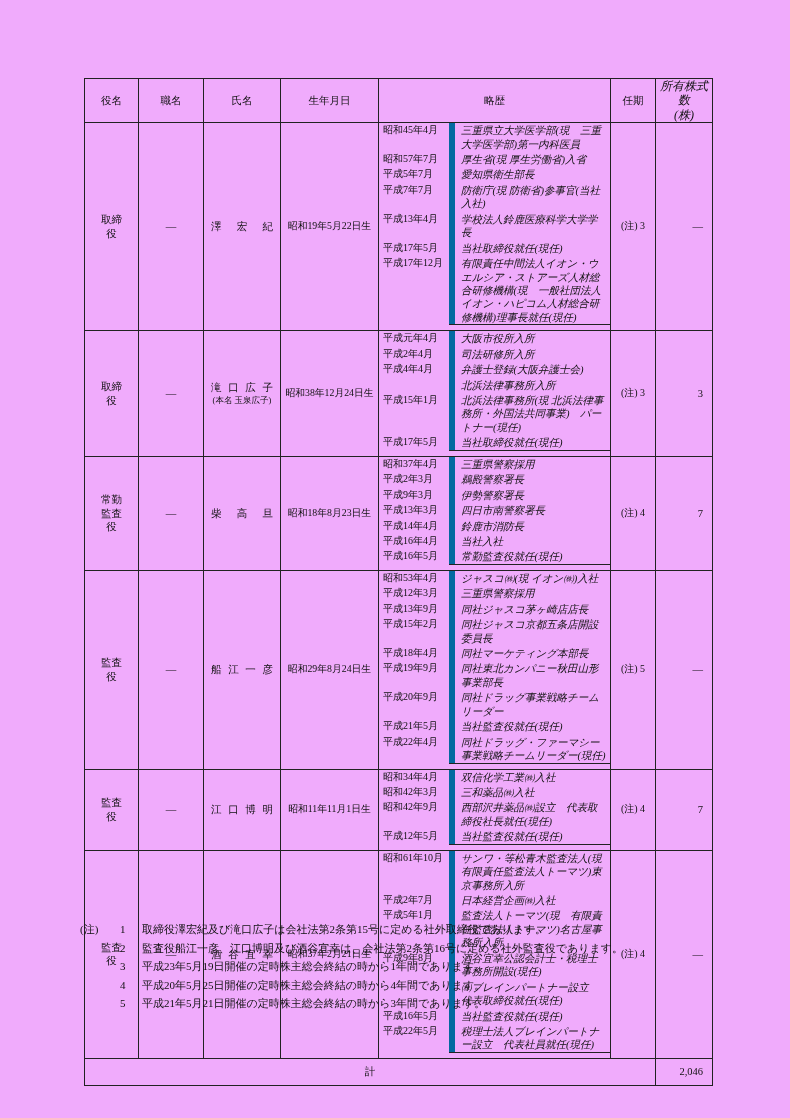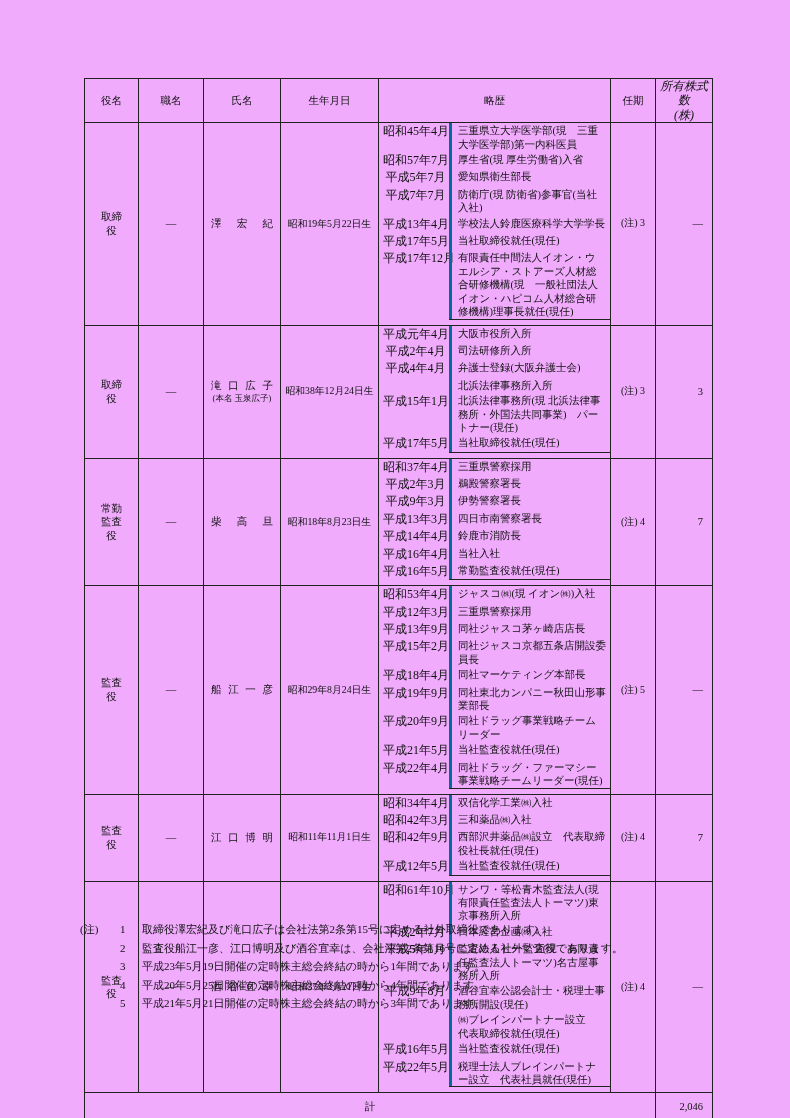--- a/index.html
+++ b/index.html
@@ -14,22 +14,22 @@
   td.c{text-align:center;vertical-align:middle;padding:12px;}
   td.term{text-align:center;vertical-align:middle;padding:2px 1px;font-size:10px;white-space:nowrap;margin-top:23px;}
   td.shares{text-align:right;vertical-align:middle;padding:2px 9px 2px 2px;font-size:10.5px;}
   .name-cell{vertical-align:middle;padding:2px 0;}
   .name-main{text-align:justify;text-align-last:justify;padding:0 7px;white-space:nowrap;}
   .name-note{font-size:8.5px;text-align:center;margin-top:1px;white-space:nowrap;}
   td.birth{text-align:center;vertical-align:middle;font-size:9.8px;white-space:nowrap;padding:2px 0;}
   .career-cell{vertical-align:top;padding:0 0 5px 0;}
   .career{position:relative;display:grid;grid-template-columns:70px 1fr;width:100%;}
   .career::after{content:"";position:absolute;left:70px;right:0;bottom:0;border-bottom:1px solid #222;}
-  .c-date{padding:1px 1px 1px 4px;font-size:12px;white-space:nowrap;text-align:center;}
-  .c-desc{border-left:3px solid #0369a1;padding:1px 4px 1px 6px;}
+  .c-date{padding:1px 1px 1px 4px;font-size:10px;white-space:nowrap;}
+  .c-desc{border-left:6px solid #0369a1;padding:1px 4px 1px 6px;font-style:italic;}
   .total-row{height:27px;}
   .total-label{text-align:center;vertical-align:middle;}
   .notes{position:absolute;left:80px;top:920px;right:40px;font-size:11px;line-height:18.5px;}
   .note-line{display:flex;}
   .note-label{width:40px;flex:none;}
   .note-num{width:22px;flex:none;}
   .note-text{flex:1;}
   .footer{position:absolute;top:1072px;left:0;width:100%;text-align:center;font-size:12px;letter-spacing:2px;}
 </style>
 </head>

